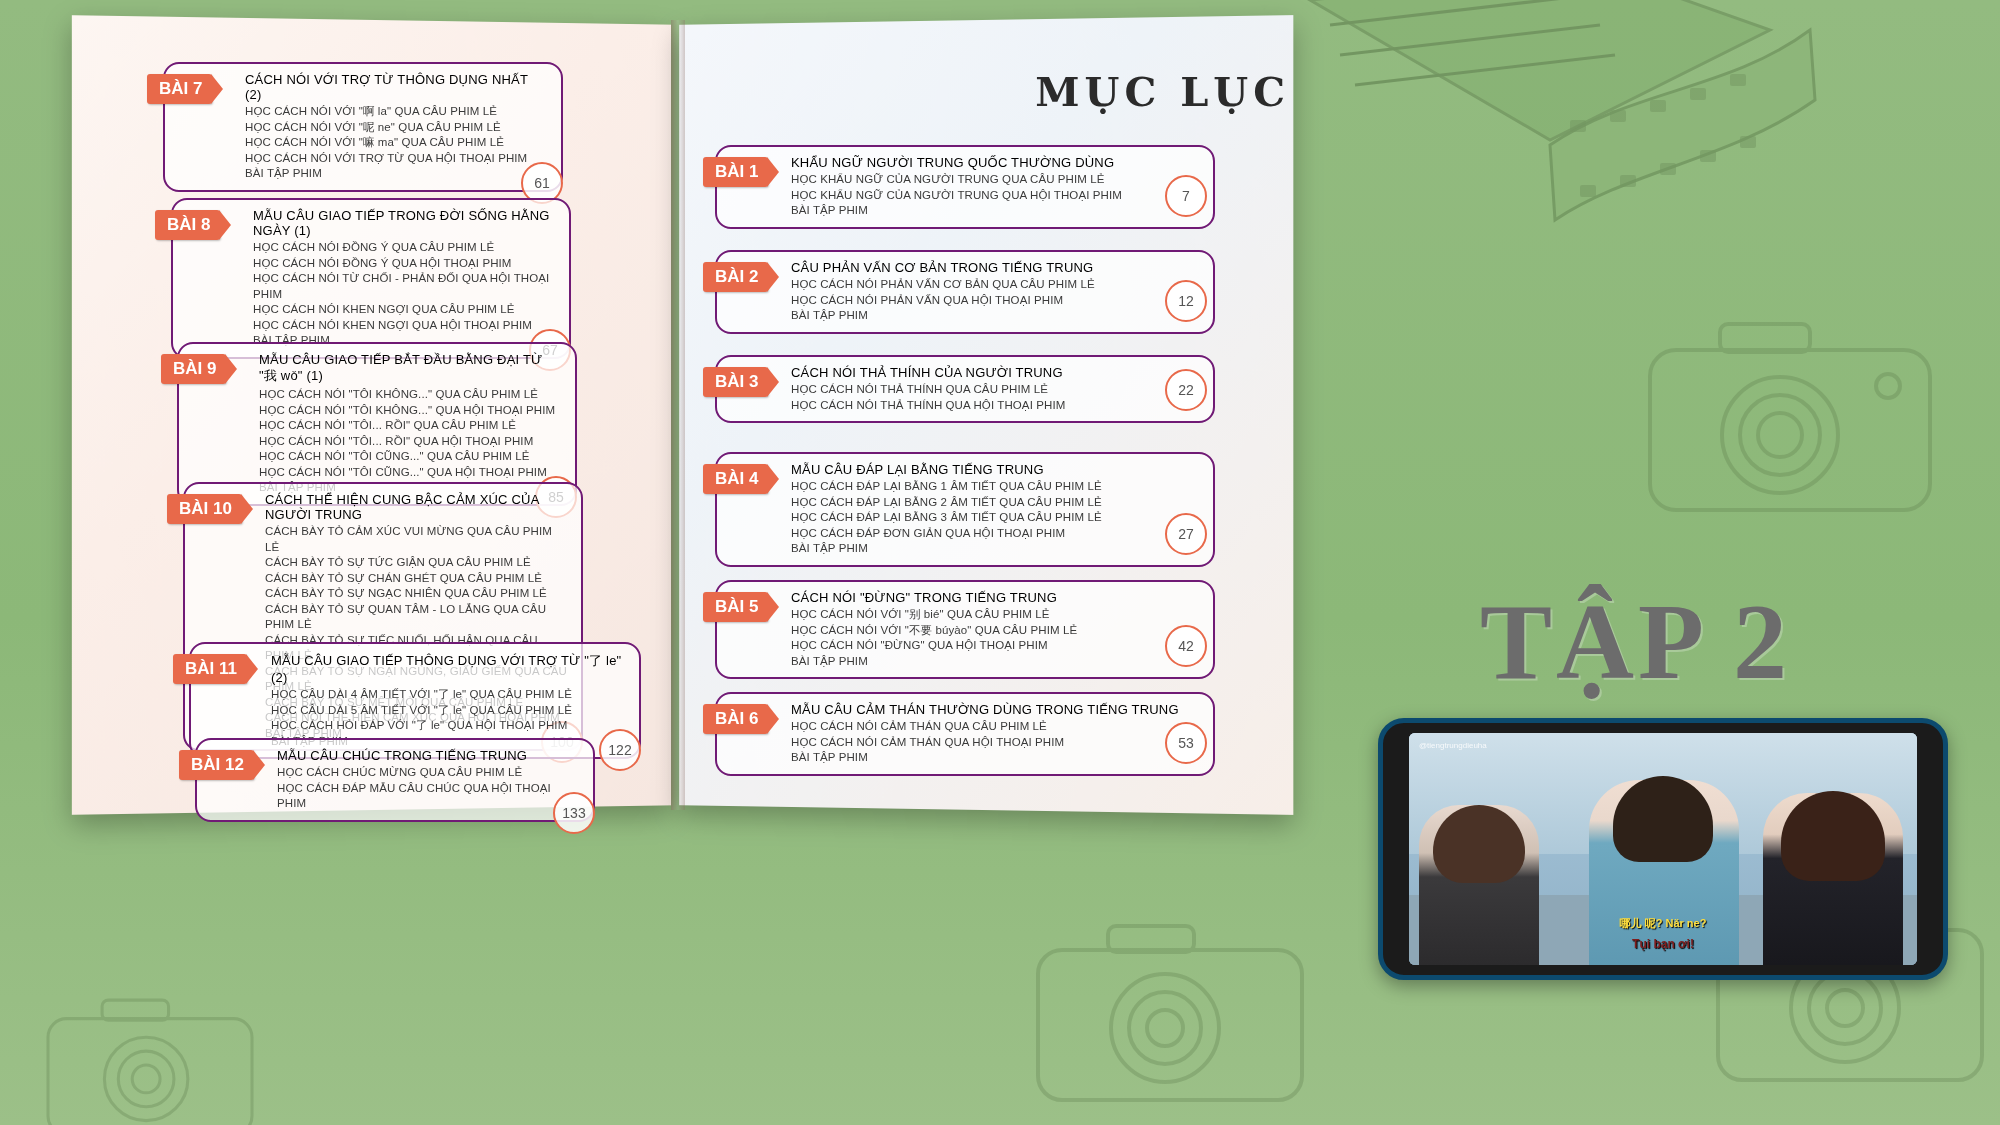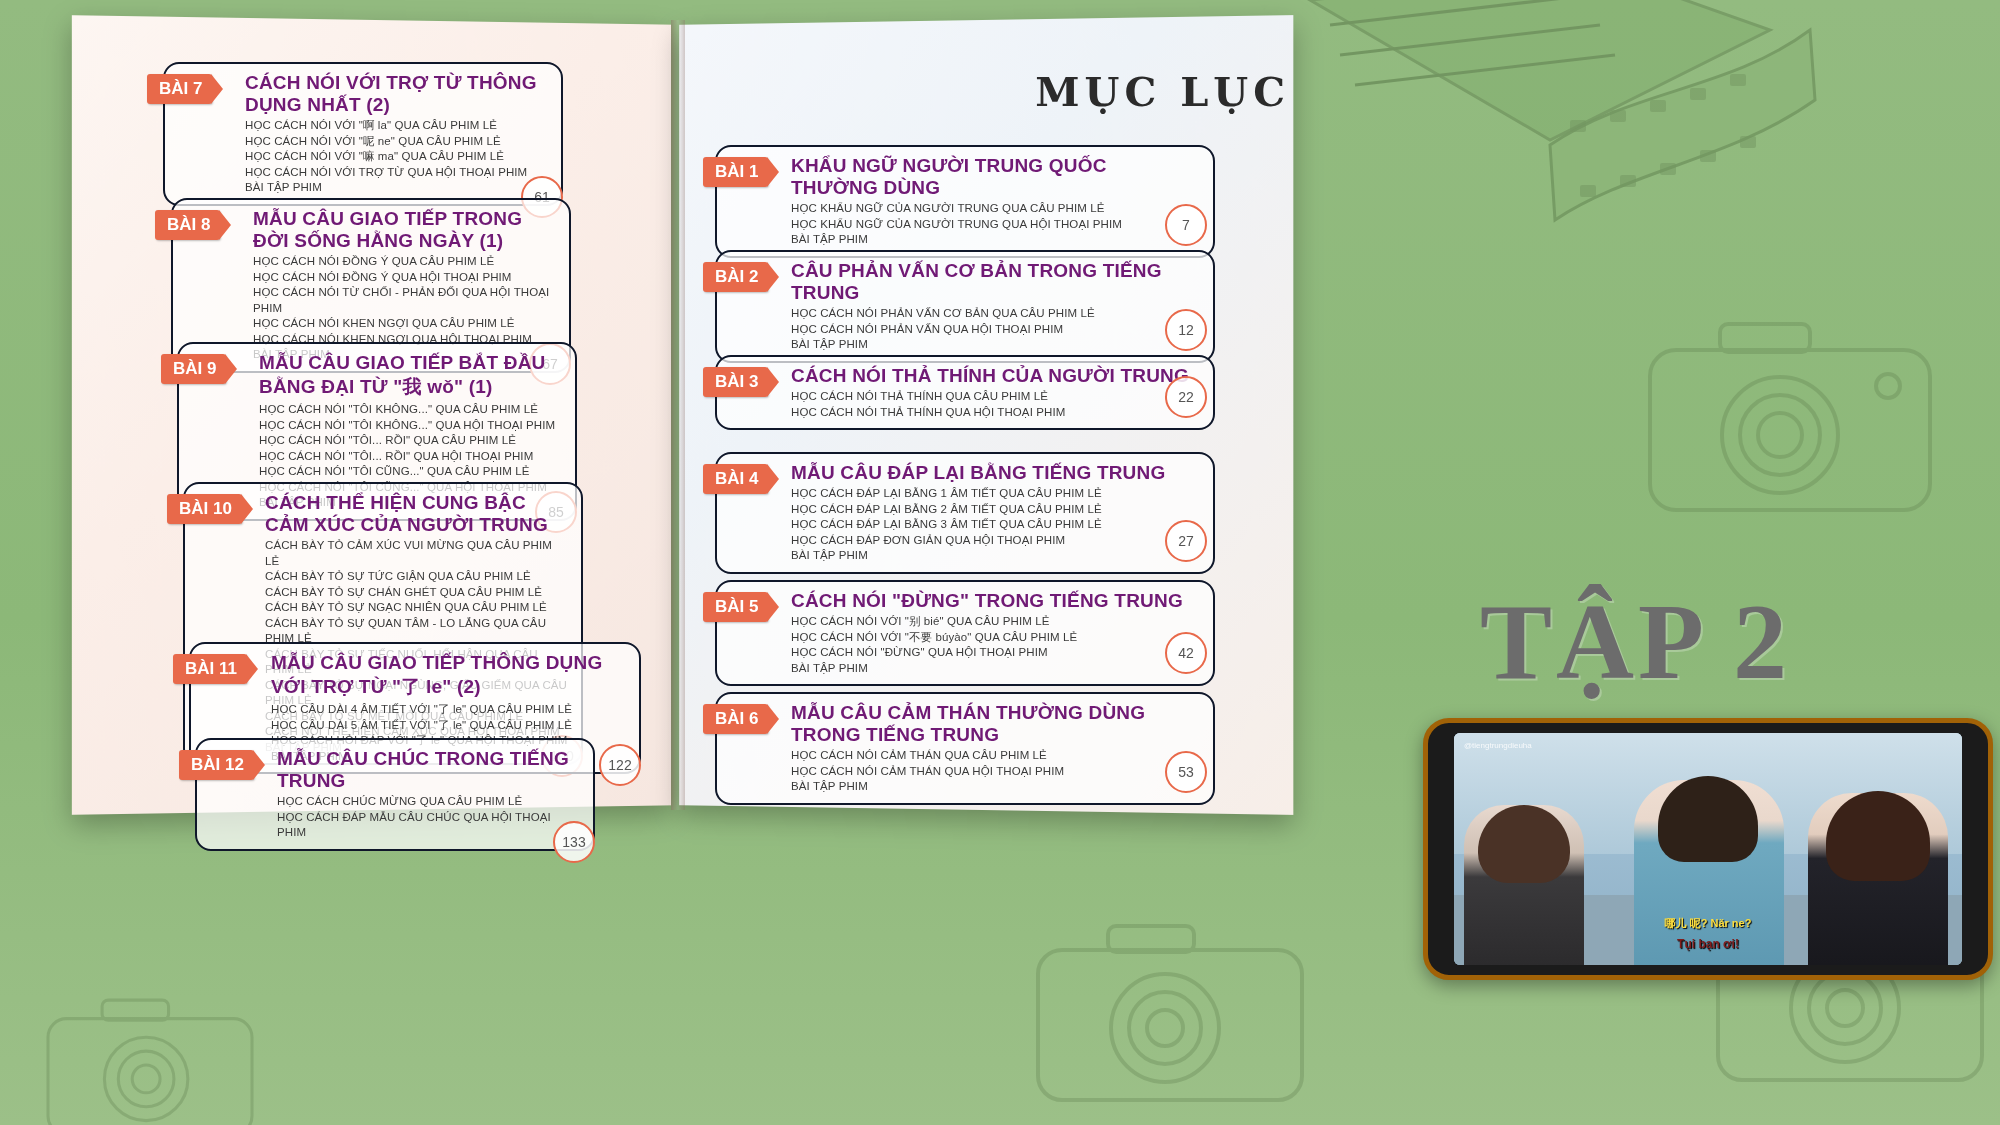--- a/index.html
+++ b/index.html
@@ -15,23 +15,22 @@
   .cam-outline{position:absolute;opacity:.30;}
   .tap2{
     position:absolute;left:1480px;top:580px;
     font-family:"Liberation Serif", serif;
     font-size:108px;font-weight:bold;color:#6c6c6c;letter-spacing:4px;
     text-shadow:2px 2px 0 rgba(255,255,255,.25);
   }
   
   .phone{
     position:absolute;left:1378px;top:718px;width:560px;height:252px;
-    background:#1b1b1b;border-radius:26px;border:5px solid #a16207;
+    background:#1b1b1b;border-radius:26px;border:5px solid #0c4a6e;
     box-shadow:0 6px 18px rgba(0,0,0,.35);
-    margin-left:45px;
   }
   .phone-screen{position:absolute;left:26px;top:10px;right:26px;bottom:10px;border-radius:6px;overflow:hidden;background:#7fa3b8;}
   .ps-sky{position:absolute;inset:0;background:linear-gradient(180deg,#b9d3e2 0%,#9dbdd2 45%,#8fb0c6 100%);}
   .ps-wall{position:absolute;left:0;top:0;width:100%;height:52%;background:linear-gradient(180deg,#cfe0ea,#aec9d9);}
   .ps-floor{position:absolute;left:0;bottom:0;width:100%;height:30%;background:#8ea7b6;}
   .person{position:absolute;bottom:0;}
   .p1{left:10px;width:120px;height:160px;background:linear-gradient(180deg,#e8d9cf 0%,#cfc0b4 30%,#3b3a3c 45%,#2c2b2d 100%);border-radius:40px 40px 0 0;}
   .p1 .hair{position:absolute;top:0;left:14px;width:92px;height:78px;background:#4a3226;border-radius:46px 46px 30px 30px;}
   .p2{left:180px;width:150px;height:185px;background:linear-gradient(180deg,#f0ded2 0%,#e9d8cc 22%,#6fa9c0 34%,#5e99b2 100%);border-radius:50px 50px 0 0;}
   .p2 .hair{position:absolute;top:-4px;left:24px;width:100px;height:86px;background:#2e2118;border-radius:50px 50px 26px 26px;}
@@ -54,32 +53,32 @@
   .spine{position:absolute;left:596px;top:0;width:14px;height:790px;
     background:linear-gradient(90deg,rgba(140,110,100,.45),rgba(255,255,255,.1),rgba(140,110,100,.35));}
   .muc-luc{
     position:absolute;left:0;right:0;top:48px;text-align:right;
     font-family:"DejaVu Serif", serif;
     font-size:40px;font-weight:bold;color:#2b2b2b;letter-spacing:5px;
   }
   
   .entry{position:absolute;}
   .card{
-    position:relative;border:2px solid #0f172a;border-radius:16px;
+    position:relative;border:2px solid #701a75;border-radius:16px;
     background:rgba(255,255,255,.72);
     padding:8px 14px 8px 80px;
   }
   .tab{
     position:absolute;left:-18px;top:10px;
     background:#e8694a;color:#fff;font-weight:bold;font-size:17px;
     padding:5px 10px 5px 12px;border-radius:3px;
     box-shadow:1px 1px 2px rgba(0,0,0,.25);
   }
   .tab:after{content:"";position:absolute;right:-11px;top:0;border-top:15px solid transparent;border-bottom:15px solid transparent;border-left:12px solid #e8694a;}
-  .title{color:#701a75;font-weight:bold;font-size:19px;letter-spacing:.2px;margin-bottom:2px;}
+  .title{color:#000000;font-weight:normal;font-size:13px;letter-spacing:.2px;margin-bottom:2px;}
   .sub{color:#3a3a3a;font-size:11.5px;line-height:1.35;letter-spacing:.1px;}
   .pagenum{
     position:absolute;right:-2px;bottom:-14px;width:38px;height:38px;border-radius:50%;
     border:2px solid #e8694a;background:rgba(255,255,255,.85);color:#555;
     display:flex;align-items:center;justify-content:center;font-size:14px;
   }
   .right .card{padding-left:74px;}
   .right .tab{left:-14px;}
   .right .pagenum{right:6px;bottom:10px;}
 </style>

